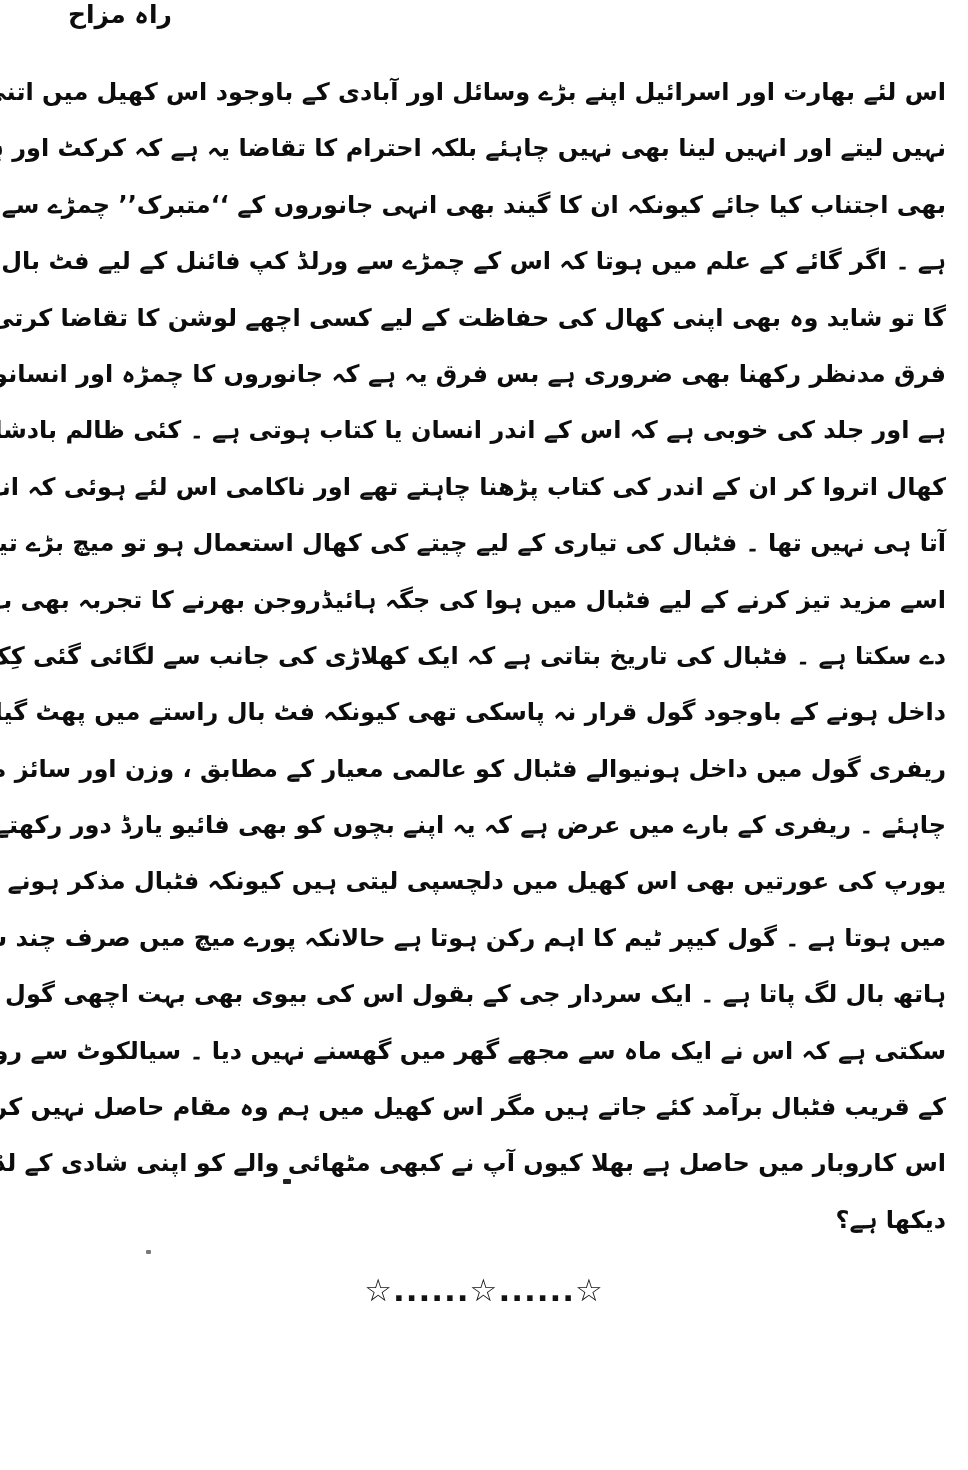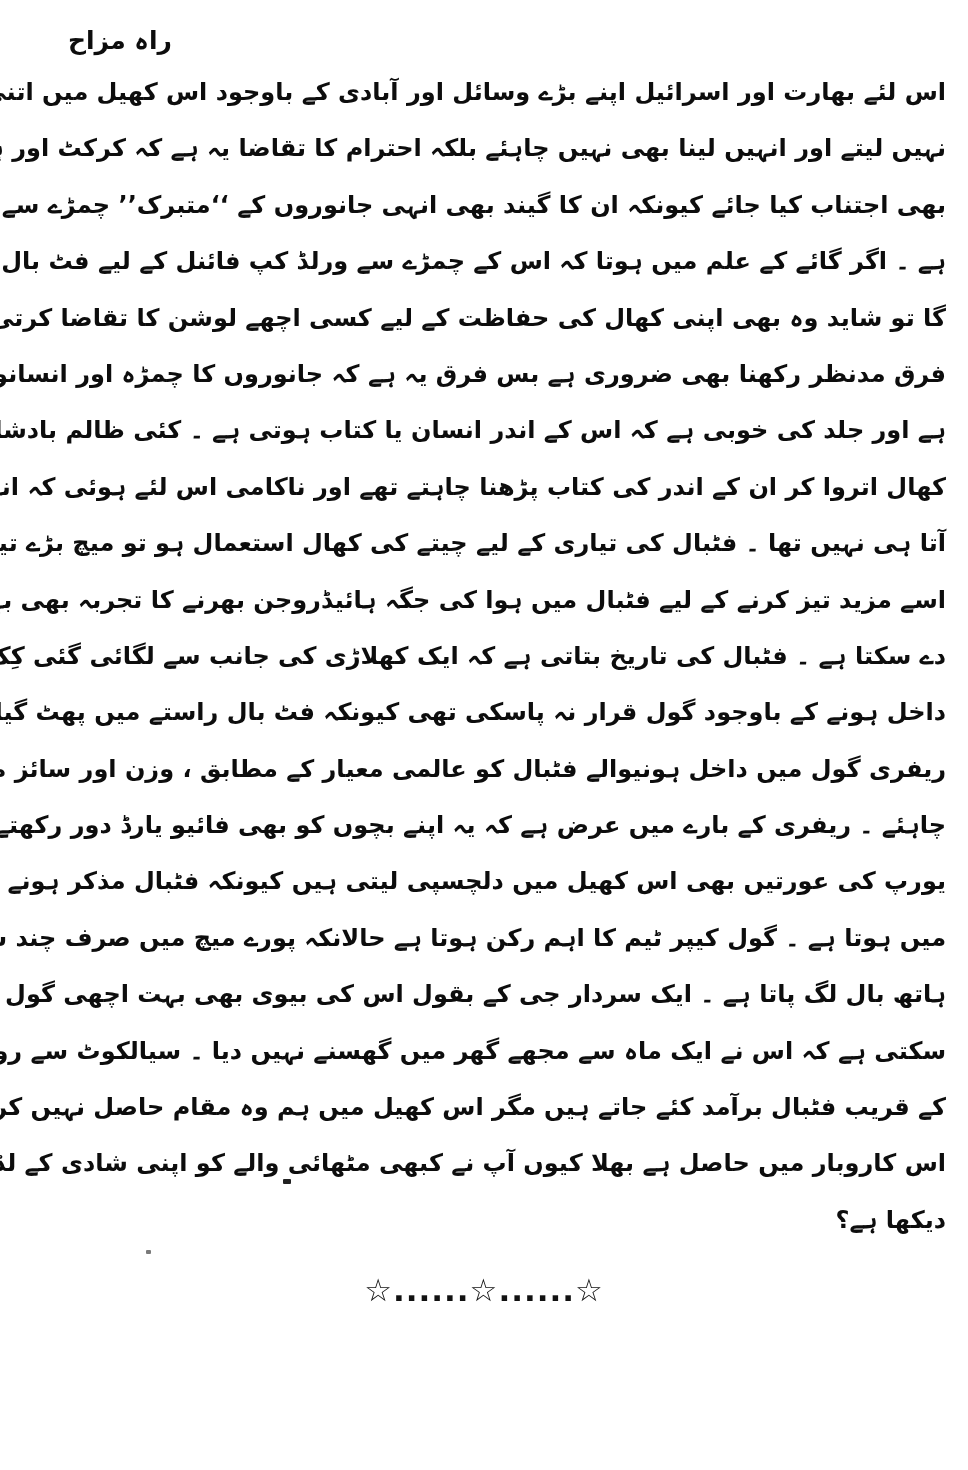--- a/index.html
+++ b/index.html
@@ -10,21 +10,21 @@
     color:#0d0d0d;
     overflow:hidden;
   }
   .page{
     position:relative;
     width:968px;height:1470px;
     background:#ffffff;
   }
   .running-header{
     position:absolute;
-    top:26px;left:68px;
+    top:0;left:68px;
     direction:rtl;
     font-size:25px;
     font-weight:bold;
     white-space:nowrap;
   }
   .essay{
     position:absolute;
     top:64px;right:22px;left:60px;
     direction:rtl;
   }

